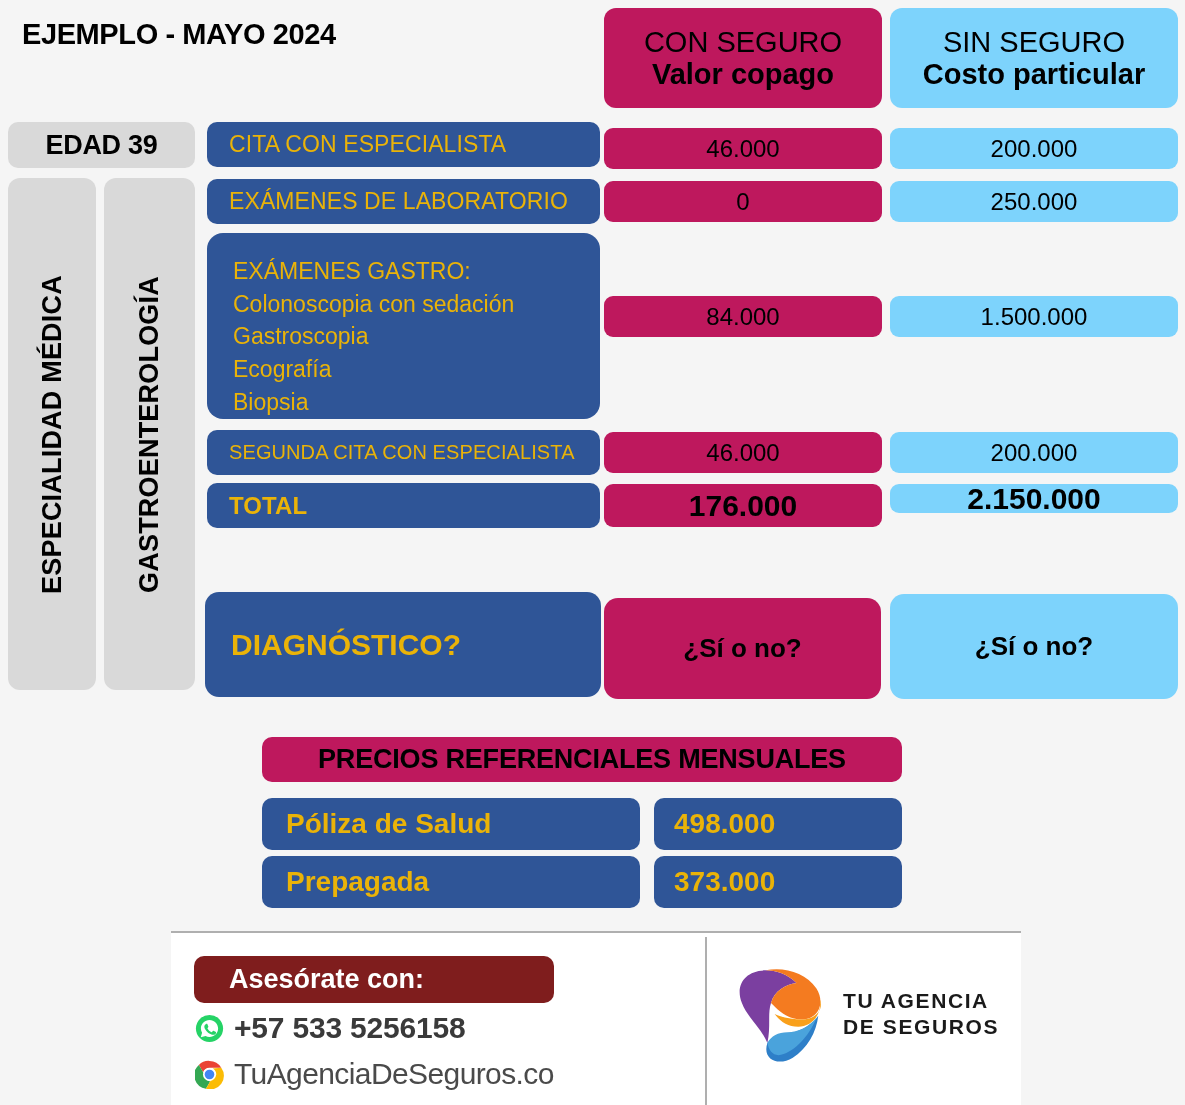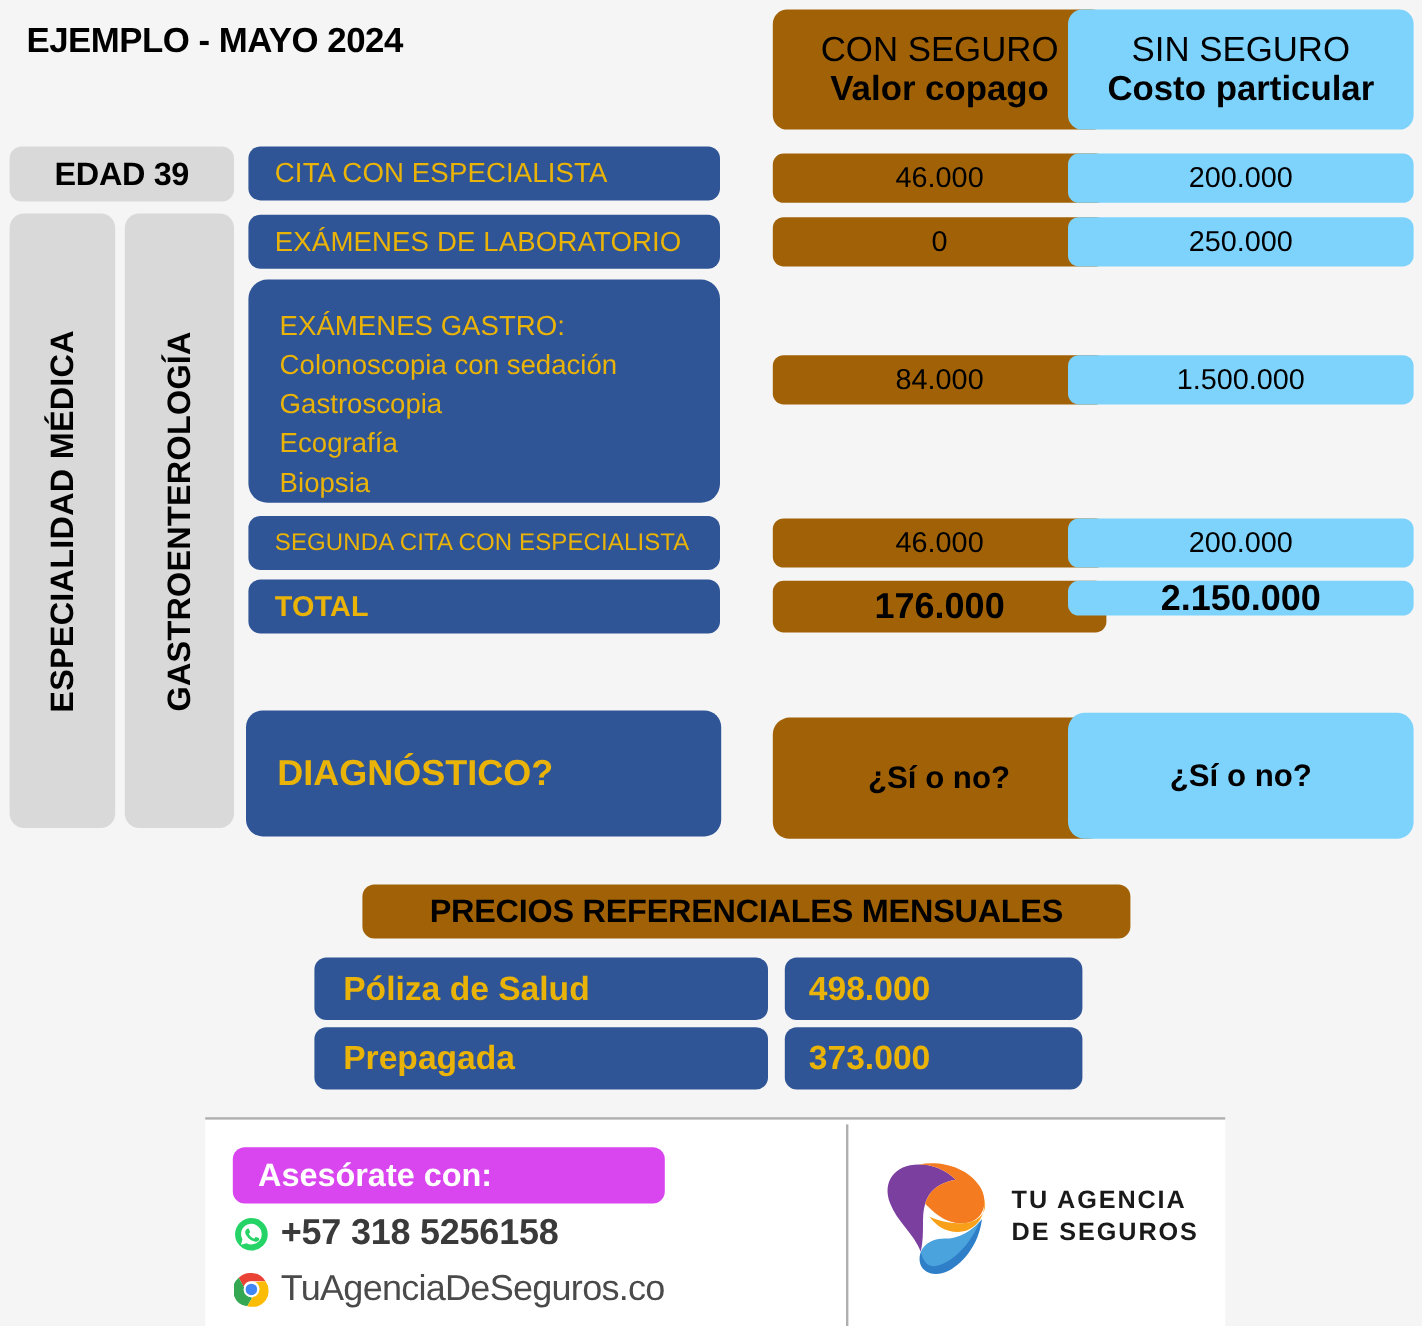--- a/index.html
+++ b/index.html
@@ -22,21 +22,21 @@
   
   .pill {
     position: absolute;
     border-radius: 10px;
     display: flex;
     align-items: center;
   }
   .pill.center { justify-content: center; }
 
   .blue   { background: #2F5597; color: #eab308; }
-  .amber  { background: #a16207; color: #000000; margin-left: 40px; }
+  .amber  { background: #be185d; color: #000000; }
   .yellow { background: #7dd3fc; color: #000000; }
   .gray   { background: #D9D9D9; color: #000000; }
 
   
   #title {
     position: absolute;
     left: 22px; top: 18px;
     font-size: 29px;
     font-weight: bold;
     letter-spacing: -0.4px;
@@ -150,25 +150,25 @@
   #footer-divider {
     position: absolute;
     left: 534px; top: 4px;
     width: 2px; height: 170px;
     background: #AFAFAF;
   }
   #asesorate {
     position: absolute;
     left: 23px; top: 23px;
     width: 360px; height: 47px;
-    background: #d946ef;
+    background: #7f1d1d;
     color: #FFFFFF;
     border-radius: 10px;
     display: flex; align-items: center;
-    padding-left: 21px;
+    padding-left: 35px;
     font-size: 27px;
     font-weight: bold;
   }
   .contact-row {
     position: absolute;
     display: flex;
     align-items: center;
     gap: 10px;
     left: 24px;
   }
@@ -271,21 +271,21 @@
     <div id="footer-divider"></div>
 
     <div id="asesorate">Asesórate con:</div>
 
     <div class="contact-row" id="contact-phone">
       <svg class="icon28" viewBox="0 0 32 32">
         <circle cx="16" cy="16" r="15" fill="#25D366"></circle>
         <path d="M16 6.5c-5.2 0-9.5 4.2-9.5 9.4 0 1.7.5 3.3 1.3 4.7L6.4 25.6l5.2-1.3c1.3.7 2.8 1.1 4.4 1.1 5.2 0 9.5-4.2 9.5-9.4S21.2 6.5 16 6.5z" fill="#fff"></path>
         <path d="M12.3 11.2c-.3 0-.6.1-.9.4-.3.3-1.1 1.1-1.1 2.6s1.1 3 1.3 3.2c.2.2 2.2 3.5 5.4 4.7 2.7 1.1 3.2.9 3.8.8.6-.1 1.9-.8 2.2-1.5.3-.8.3-1.4.2-1.5-.1-.1-.3-.2-.6-.4-.3-.2-1.9-.9-2.2-1-.3-.1-.5-.2-.7.2-.2.3-.8 1-.9 1.2-.2.2-.3.2-.6.1-.3-.2-1.4-.5-2.6-1.6-1-.9-1.6-1.9-1.8-2.3-.2-.3 0-.5.1-.7l.5-.6c.2-.2.2-.3.3-.6.1-.2 0-.4 0-.6-.1-.2-.7-1.8-1-2.4-.2-.5-.5-.5-.7-.5h-.7z" fill="#25D366"></path>
       </svg>
-      <span class="txt">+57 318 5256158</span>
+      <span class="txt">+57 533 5256158</span>
     </div>
 
     <div class="contact-row" id="contact-web">
       <svg class="icon28" viewBox="0 0 32 32">
         <circle cx="16" cy="16" r="15" fill="#fff"></circle>
         <path d="M16 1a15 15 0 0 1 12.99 7.5H16a7.5 7.5 0 0 0-7.06 5L4.3 5.4A15 15 0 0 1 16 1z" fill="#EA4335"></path>
         <path d="M4.3 5.4l6.3 10.9a7.5 7.5 0 0 0 6.1 7.4l-4.6 7.9A15 15 0 0 1 4.3 5.4z" fill="#34A853"></path>
         <path d="M28.99 8.5A15 15 0 0 1 12.1 31.6l6.5-11.2A7.5 7.5 0 0 0 23.5 16c0-2.9-1.6-5.4-4-6.7z" fill="#FBBC05"></path>
         <circle cx="16" cy="16" r="7.2" fill="#fff"></circle>
         <circle cx="16" cy="16" r="5.3" fill="#4285F4"></circle>

